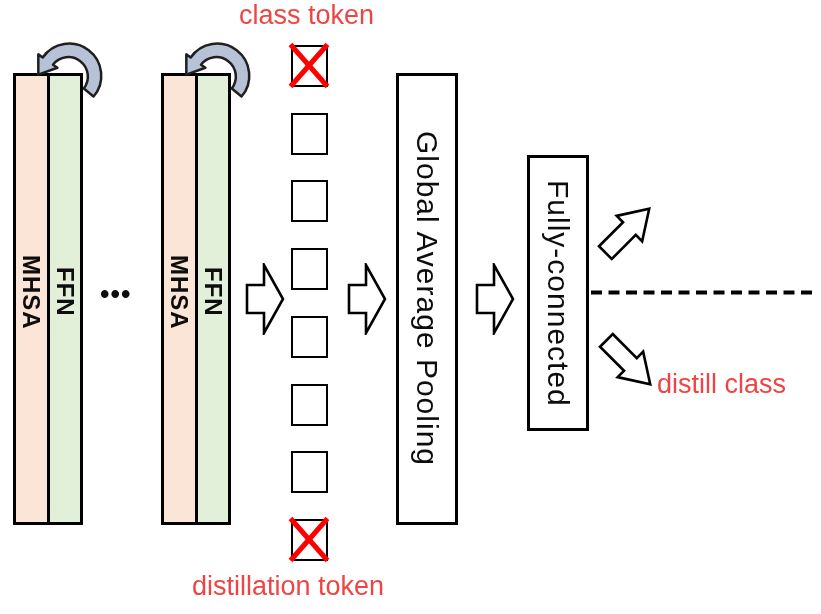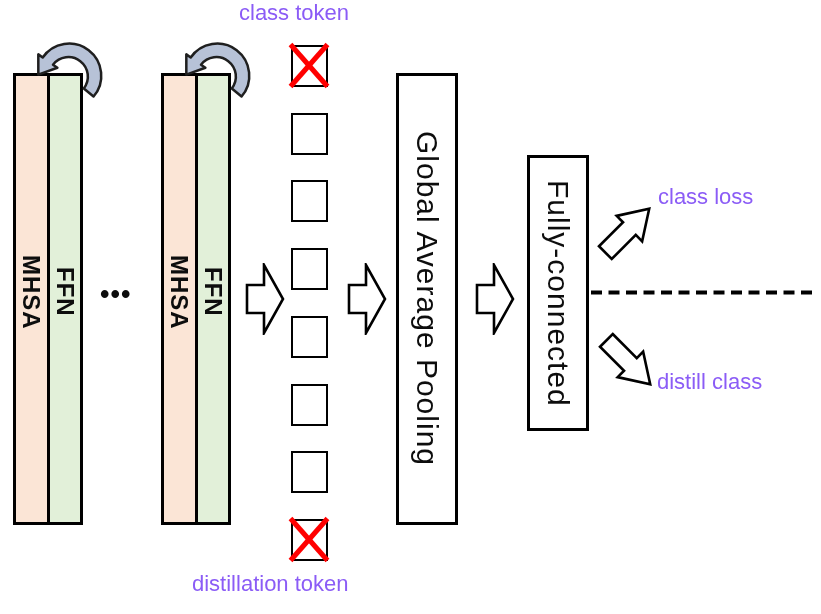--- a/index.html
+++ b/index.html
@@ -1,20 +1,20 @@
 <!DOCTYPE html>
 <html><head>
 <meta charset="utf-8">
 <style>
   html,body { margin:0; padding:0; background:#fff; }
   .stage {
     position:relative; width:821px; height:614px; background:#ffffff;
     font-family:"Liberation Sans", sans-serif; color:#000; overflow:hidden;
   }
-  .label30 { position:absolute; font-size:22px; line-height:1.08; white-space:nowrap; color:#8b5cf6; }
+  .label30 { position:absolute; font-size:27px; line-height:1.08; white-space:nowrap; color:#ef4444; }
   .encoder {
     position:absolute; top:73px; width:70px; height:452px;
     border:3px solid #000; box-sizing:border-box; display:flex; background:#fff;
   }
   .bar { flex:1; display:flex; align-items:center; justify-content:center; }
   .bar.mhsa { border-right:3px solid #000; background:#fbe5d6; }
   .bar.ffn  { background:#e2f0d9; }
   .vtext { writing-mode:vertical-rl; text-orientation:mixed; }
   .blocklabel { font-weight:bold; font-size:24px; letter-spacing:1px; padding-bottom:14px; color:#0d0d0d; }
   .dots { position:absolute; left:100px; top:279px; font-weight:bold; font-size:27px; letter-spacing:1px; color:#0d0d0d; }
@@ -104,21 +104,20 @@
 
   <div class="bigbox" style="left:527px; top:155px; width:62px; height:276px;">
     <span class="vtext boxlabel">Fully-connected</span>
   </div>
 
   <svg class="shape" style="left:588px; top:190px;" width="80" height="80" viewBox="0 0 80 80">
     <g transform="rotate(-45 40 40)">
       <polygon points="8,31 42,31 42,22 70,40 42,58 42,49 8,49" fill="#ffffff" stroke="#000" stroke-width="2.6"></polygon>
     </g>
   </svg>
-  <div class="label30" style="left:658px; top:185px;">class loss</div>
 
   <svg class="shape" style="left:590px; top:289px;" width="224" height="7" viewBox="0 0 224 7">
     <line x1="1" y1="3.5" x2="223" y2="3.5" stroke="#000" stroke-width="4.2" stroke-dasharray="11 6.5"></line>
   </svg>
 
   <svg class="shape" style="left:589px; top:323px;" width="80" height="80" viewBox="0 0 80 80">
     <g transform="rotate(45 40 40)">
       <polygon points="8,31 42,31 42,22 70,40 42,58 42,49 8,49" fill="#ffffff" stroke="#000" stroke-width="2.6"></polygon>
     </g>
   </svg>

